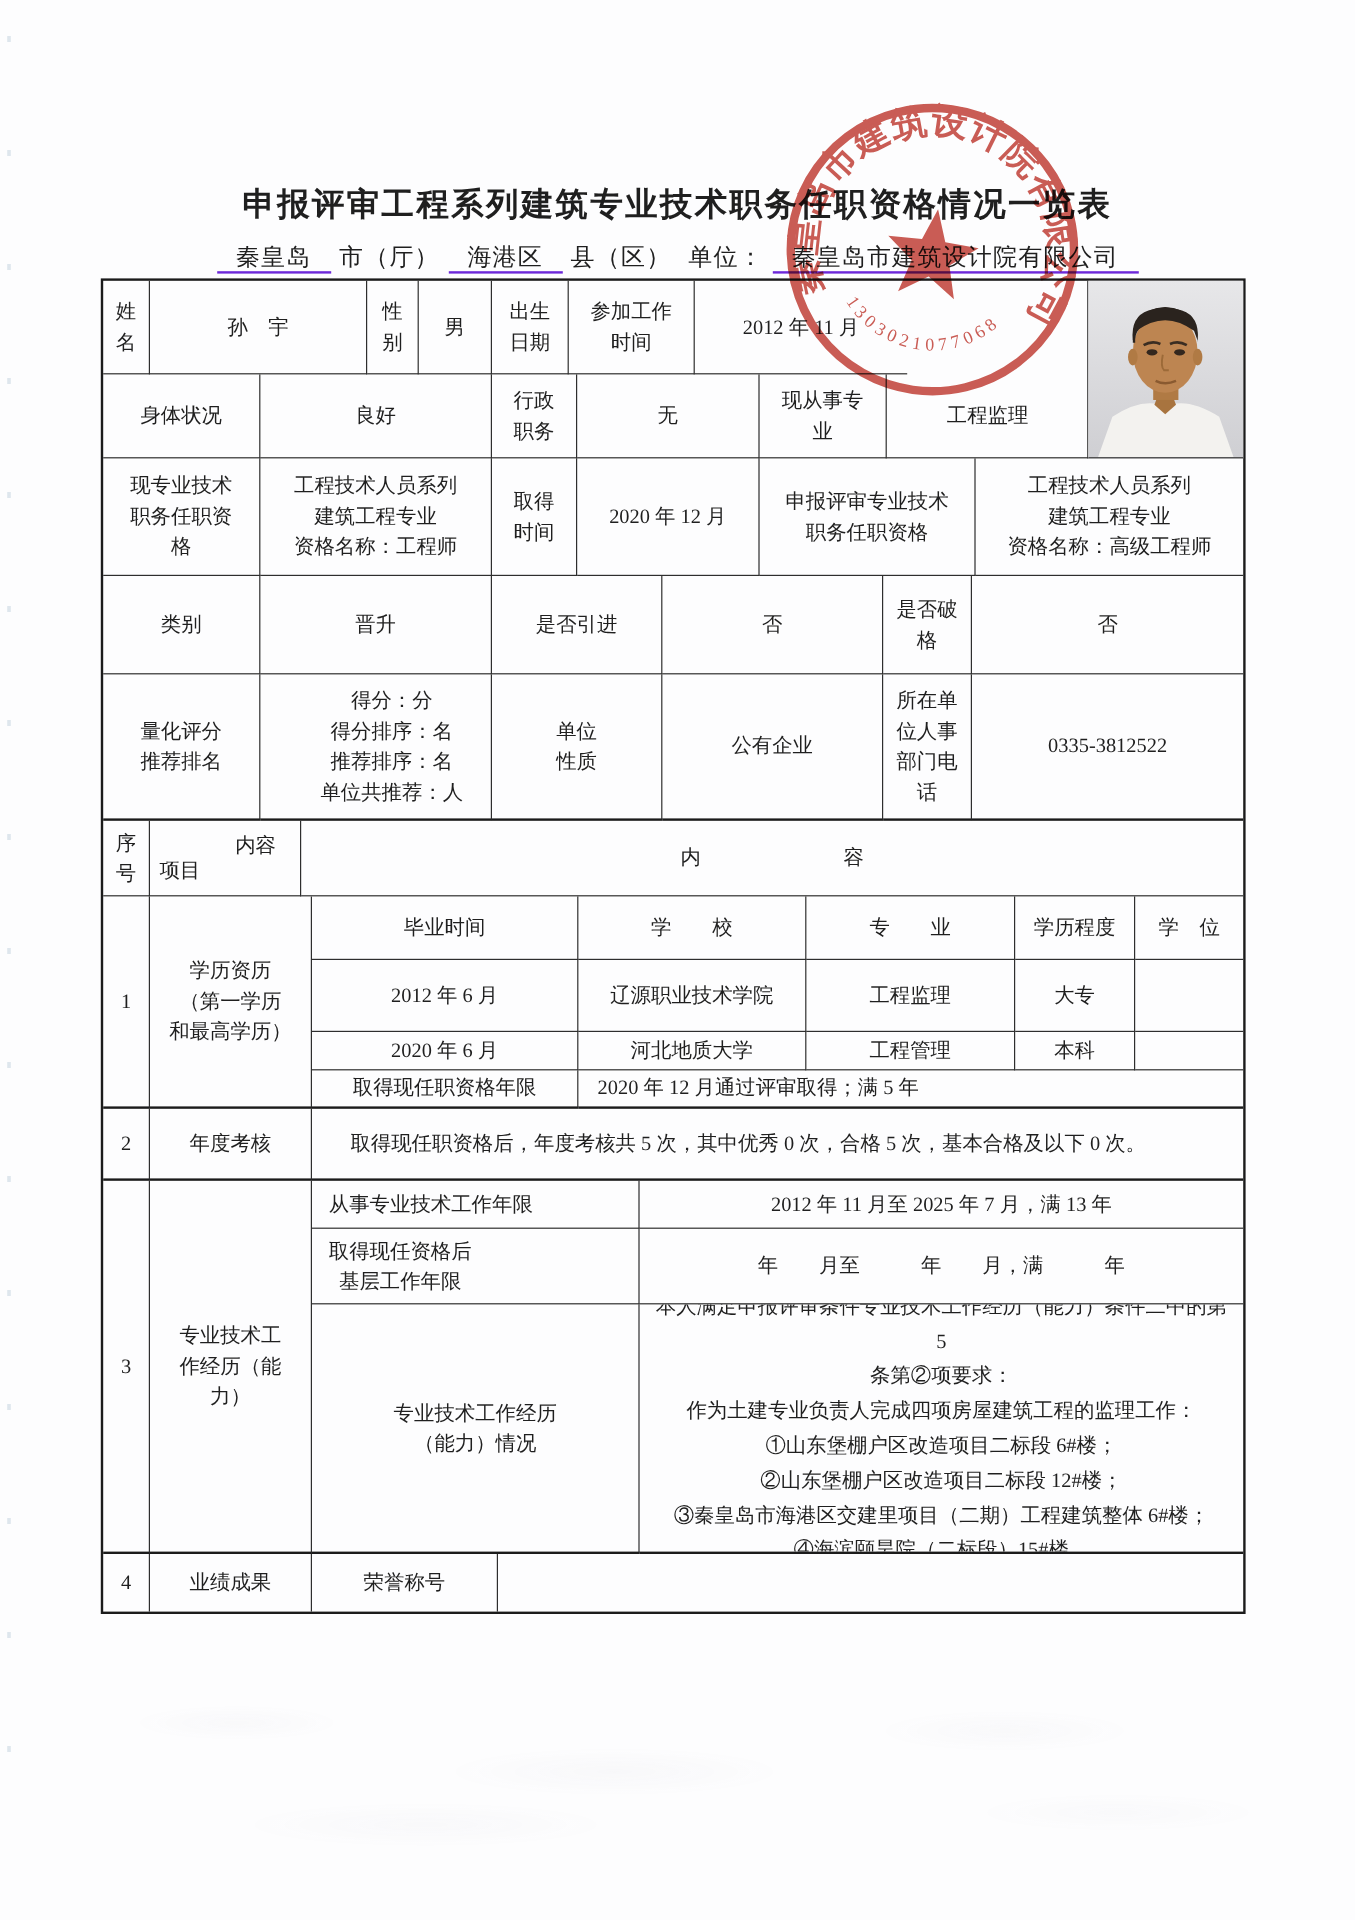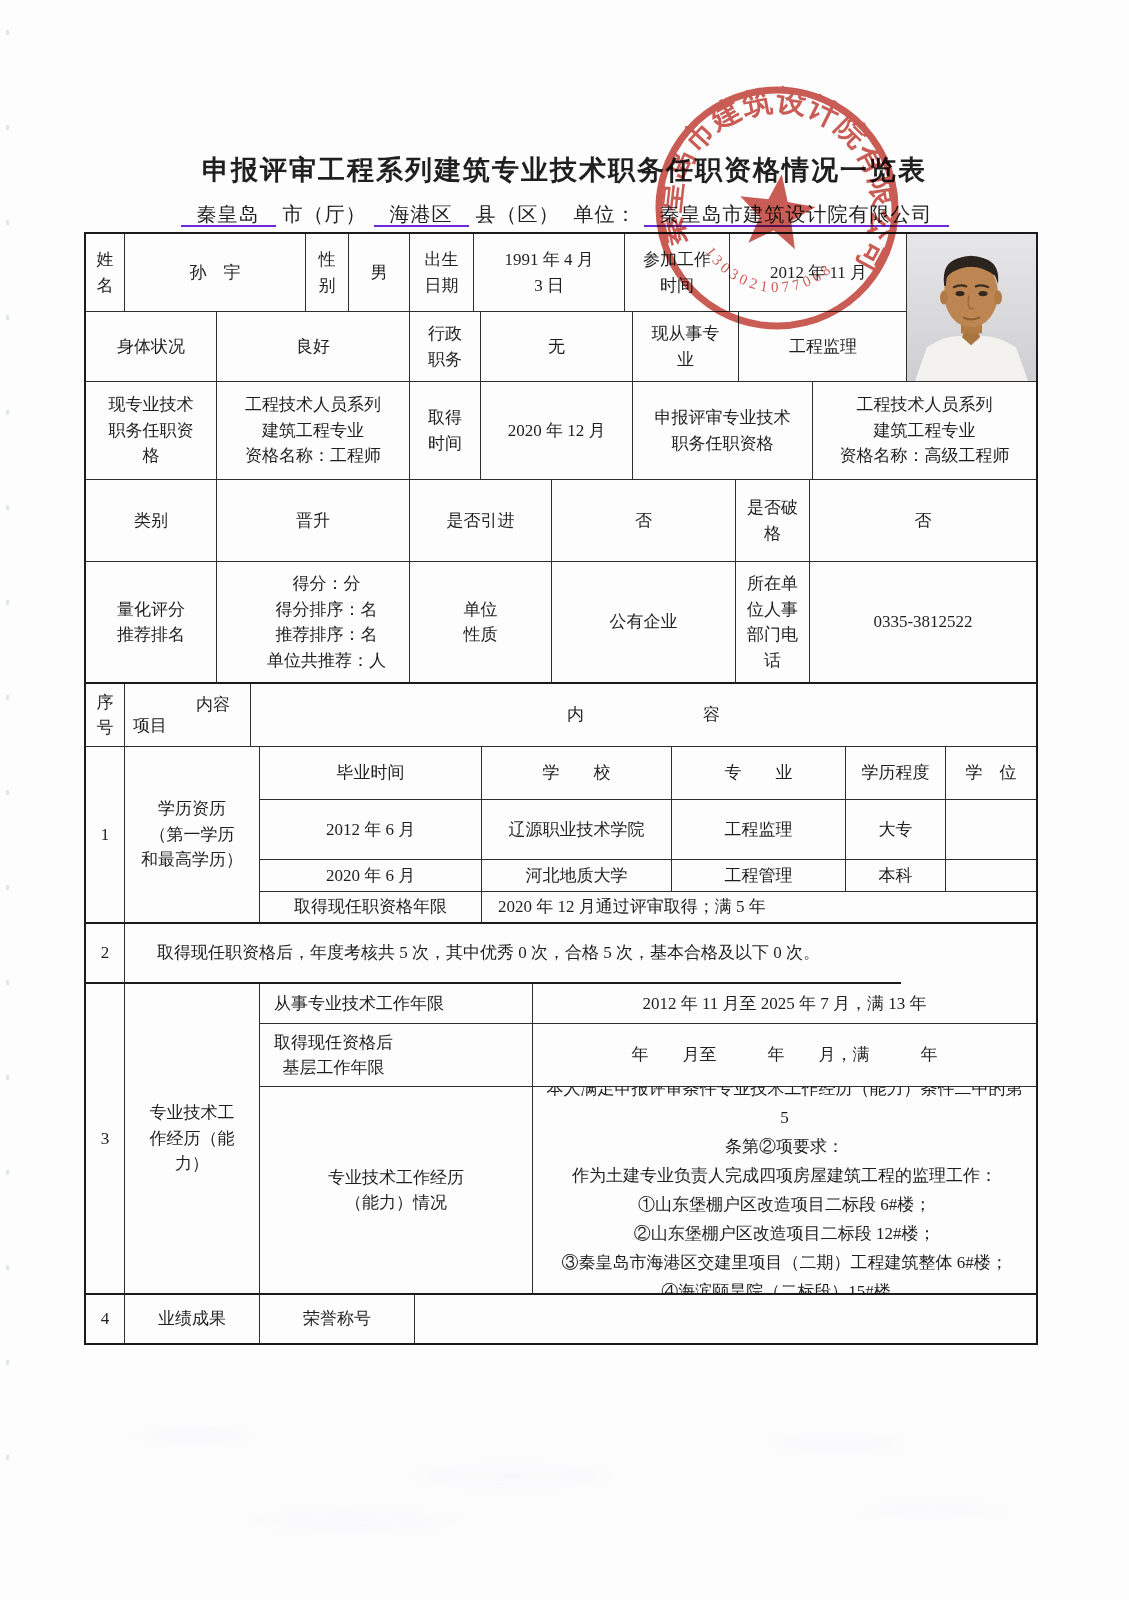--- a/index.html
+++ b/index.html
@@ -81,22 +81,20 @@
     <div class="stack" style="width:821px">
       <div class="r" style="height:78px">
         <div class="c" style="width:39px">姓
 名</div>
         <div class="c" style="width:181px">孙　宇</div>
         <div class="c" style="width:43px">性
 别</div>
         <div class="c" style="width:61px">男</div>
         <div class="c" style="width:64px">出生
 日期</div>
-        <div class="c" style="width:151px">1991 年 4 月
-3 日</div>
         <div class="c" style="width:105px">参加工作
 时间</div>
         <div class="c" style="width:177px">2012 年 11 月</div>
       </div>
       <div class="r" style="height:70px">
         <div class="c" style="width:131px">身体状况</div>
         <div class="c" style="width:193px">良好</div>
         <div class="c" style="width:71px">行政
 职务</div>
         <div class="c" style="width:152px">无</div>
@@ -216,20 +214,21 @@
       </div>
       <div class="r" style="height:32px">
         <div class="c" style="width:222px">取得现任职资格年限</div>
         <div class="c alignL" style="width:554px;padding-left:16px">2020 年 12 月通过评审取得；满 5 年</div>
       </div>
     </div>
   </div>
 
   <div class="r thick" style="height:60px">
     <div class="c" style="width:39px">2</div>
+    <div class="c" style="width:135px">年度考核</div>
     <div class="c alignL" style="width:776px;padding-left:32px">取得现任职资格后，年度考核共 5 次，其中优秀 0 次，合格 5 次，基本合格及以下 0 次。</div>
   </div>
 
   <div class="r thick" style="height:311px">
     <div class="c" style="width:39px">3</div>
     <div class="c" style="width:135px">专业技术工
 作经历（能
 力）</div>
     <div class="subcol" style="width:776px">
       <div class="r" style="height:40px">

